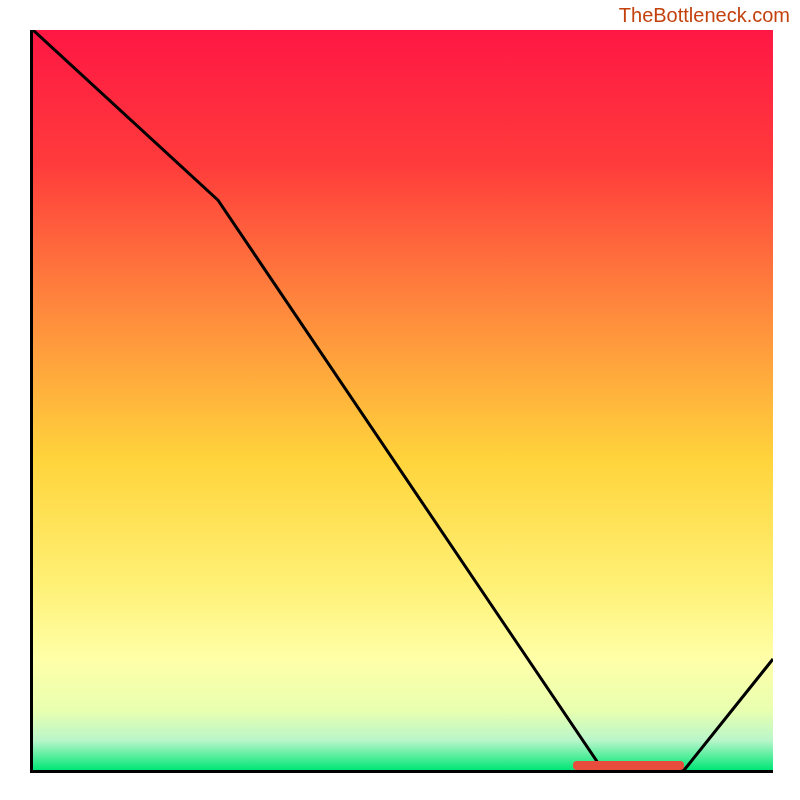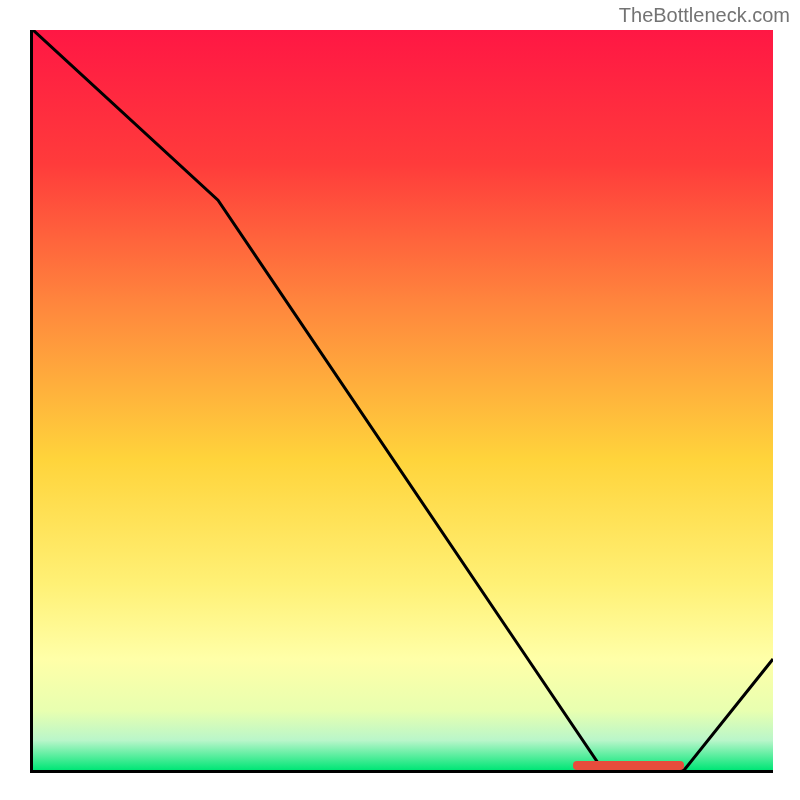--- a/index.html
+++ b/index.html
@@ -12,21 +12,21 @@
   }
   .container {
     position: relative;
     width: 800px;
     height: 800px;
   }
   .watermark {
     position: absolute;
     top: 4px;
     right: 10px;
-    color: #737373;
+    color: #c2410c;
     font-size: 20px;
     font-weight: 500;
     z-index: 10;
   }
   .plot-area {
     position: absolute;
     left: 30px;
     top: 30px;
     width: 740px;
     height: 740px;

